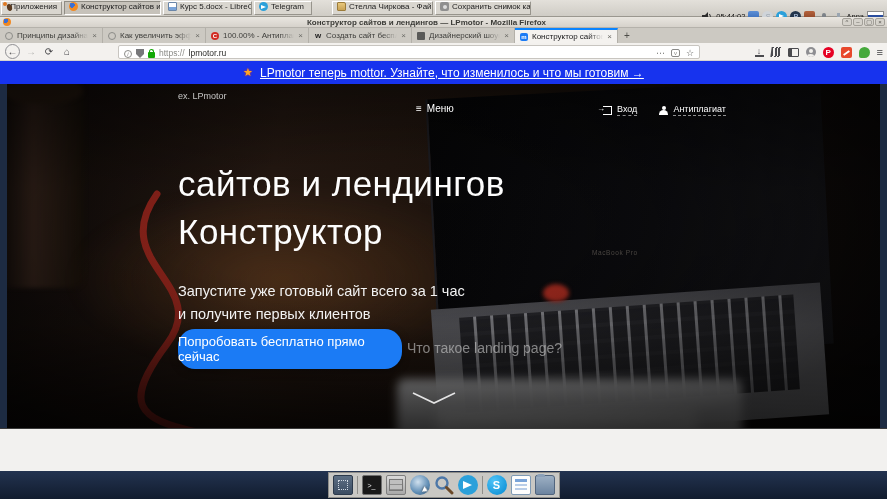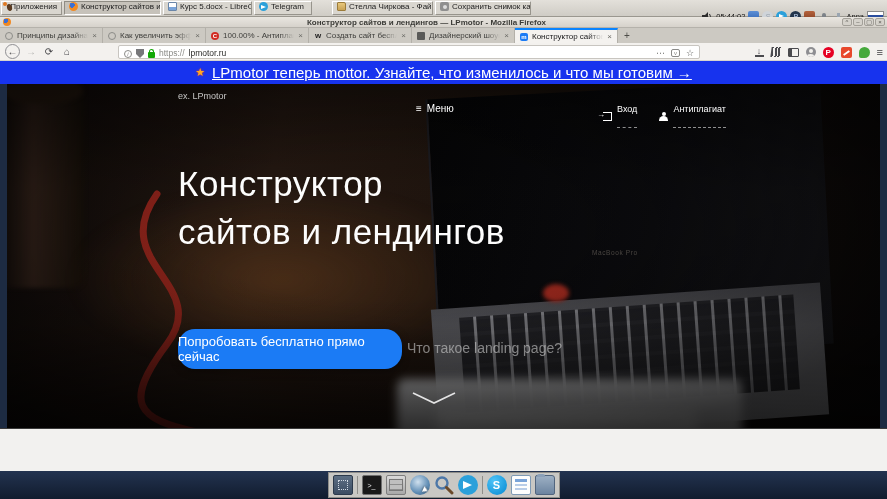--- a/index.html
+++ b/index.html
@@ -115,21 +115,21 @@
              font-size:8px; font-weight:bold; text-align:center; line-height:11px; }
   .ext-red { width:11px; height:11px; border-radius:2px; background:#e8482c; position:relative; }
   .ext-red::after{ content:""; position:absolute; left:2px; top:5px; width:7px; height:2px; background:#fff; transform:rotate(-35deg); }
   .ext-green { width:11px; height:11px; border-radius:50% 50% 50% 2px; background:#46a93c; }
   .ham { font-size:11px; color:#3f3f42; }
 
   
   .banner { position:absolute; left:0; top:61px; width:887px; height:23px; background:#1733ee;
             display:flex; align-items:center; justify-content:center; gap:7px; }
   .banner-star { color:#ffa726; font-size:11px; text-shadow:0 0 2px #ff3d00; }
-  .banner-link { color:#fff; font-size:15px; text-decoration:underline; cursor:pointer;text-align:right; }
+  .banner-link { color:#fff; font-size:12px; text-decoration:underline; cursor:pointer;text-align:right; }
 
   .hero { position:absolute; left:0; top:84px; width:887px; height:344px; background:#1d2b42; }
   .hero-photo { position:absolute; left:7px; right:7px; top:0; bottom:0; overflow:hidden;
                 background:linear-gradient(100deg,#0d0908 0%,#261912 30%,#20150e 55%,#0a0808 100%); }
   .ph { position:absolute; }
   .ph-jar  { left:-8px; top:-6px; width:85px; height:210px; border-radius:12px; filter:blur(2px);
              background:linear-gradient(90deg,#0e0a07,#33221a 40%,#171009); }
   .ph-lid  { left:-4px; top:-6px; width:80px; height:26px; border-radius:50%; background:#2a1c11; filter:blur(2px); }
   .ph-glow { left:60px; top:100px; width:430px; height:190px; filter:blur(6px);
              background:radial-gradient(closest-side, rgba(150,90,40,.38), rgba(0,0,0,0)); }
@@ -150,21 +150,21 @@
                        linear-gradient(180deg, rgba(0,0,0,.38), rgba(0,0,0,.08) 30%, rgba(0,0,0,.12) 70%, rgba(0,0,0,.62)); }
 
   .hero-ui { position:absolute; inset:0; color:#fff; }
   .logo { position:absolute; left:178px; top:7px; display:flex; align-items:baseline; gap:10px; }
   .logo-main { font-family:"DejaVu Sans", sans-serif; font-weight:bold; font-size:21px; letter-spacing:.5px; }
   .logo-suffix { font-size:9px; color:rgba(255,255,255,.75); }
   .menu-toggle { position:absolute; left:416px; top:19px; display:flex; align-items:center; gap:5px;
                  font-size:10px; cursor:pointer; }
   .auth { position:absolute; left:603px; top:20px; display:flex; align-items:center; gap:22px; font-size:9px; }
   .auth-item { display:flex; align-items:center; gap:5px; cursor:pointer; }
-  .auth-item .lbl { border-bottom:1px dashed rgba(255,255,255,.55); padding-bottom:13px; }
+  .auth-item .lbl { border-bottom:1px dashed rgba(255,255,255,.55); padding-bottom:1px; }
   .enter-ico { width:9px; height:9px; border:1.3px solid #fff; border-left:none; position:relative; }
   .enter-ico::after { content:"→"; position:absolute; left:-6px; top:-3px; font-size:8px; color:#fff; }
   .person-ico { width:9px; height:9px; position:relative; }
   .person-ico::before { content:""; position:absolute; left:2.5px; top:0; width:4px; height:4px; border-radius:50%; background:#fff; }
   .person-ico::after  { content:""; position:absolute; left:0; top:4.5px; width:9px; height:4.5px; border-radius:5px 5px 0 0; background:#fff; }
   .hero-h1 { position:absolute; left:178px; top:76px; font-size:35px; font-weight:300;
              line-height:48px; letter-spacing:.5px; color:#fdfdfd; }
   .hero-sub { position:absolute; left:178px; top:196px; font-size:14.5px; line-height:23px; color:#f2f2f2; }
   .cta { position:absolute; left:178px; top:245px; width:224px; height:40px; border-radius:17px;
          background:#1b7bf5; color:#fff; font-size:13px; display:flex; align-items:center;
@@ -364,22 +364,26 @@
           <span class="enter-ico"></span>
           <span class="lbl">Вход</span>
         </span>
         <span class="auth-item">
           <span class="person-ico"></span>
           <span class="lbl">Антиплагиат</span>
         </span>
       </div>
 
       <div class="hero-h1">
+        <div>сайтов и лендингов</div>
         <div>Конструктор</div>
-        <div>сайтов и лендингов</div>
+      </div>
+      <div class="hero-sub">
+        <div>Запустите уже готовый сайт всего за 1 час</div>
+        <div>и получите первых клиентов</div>
       </div>
       <div class="cta">Попробовать бесплатно прямо сейчас</div>
       <span class="landing-q">Что такое landing page?</span>
       <svg class="chevron-down" width="48" height="16" viewBox="0 0 48 16">
         <polyline points="3,3 24,13 45,3" stroke="rgba(255,255,255,.85)" stroke-width="1.6" fill="none"></polyline>
       </svg>
       <span class="macbook">MacBook Pro</span>
     </div>
   </div>
 

